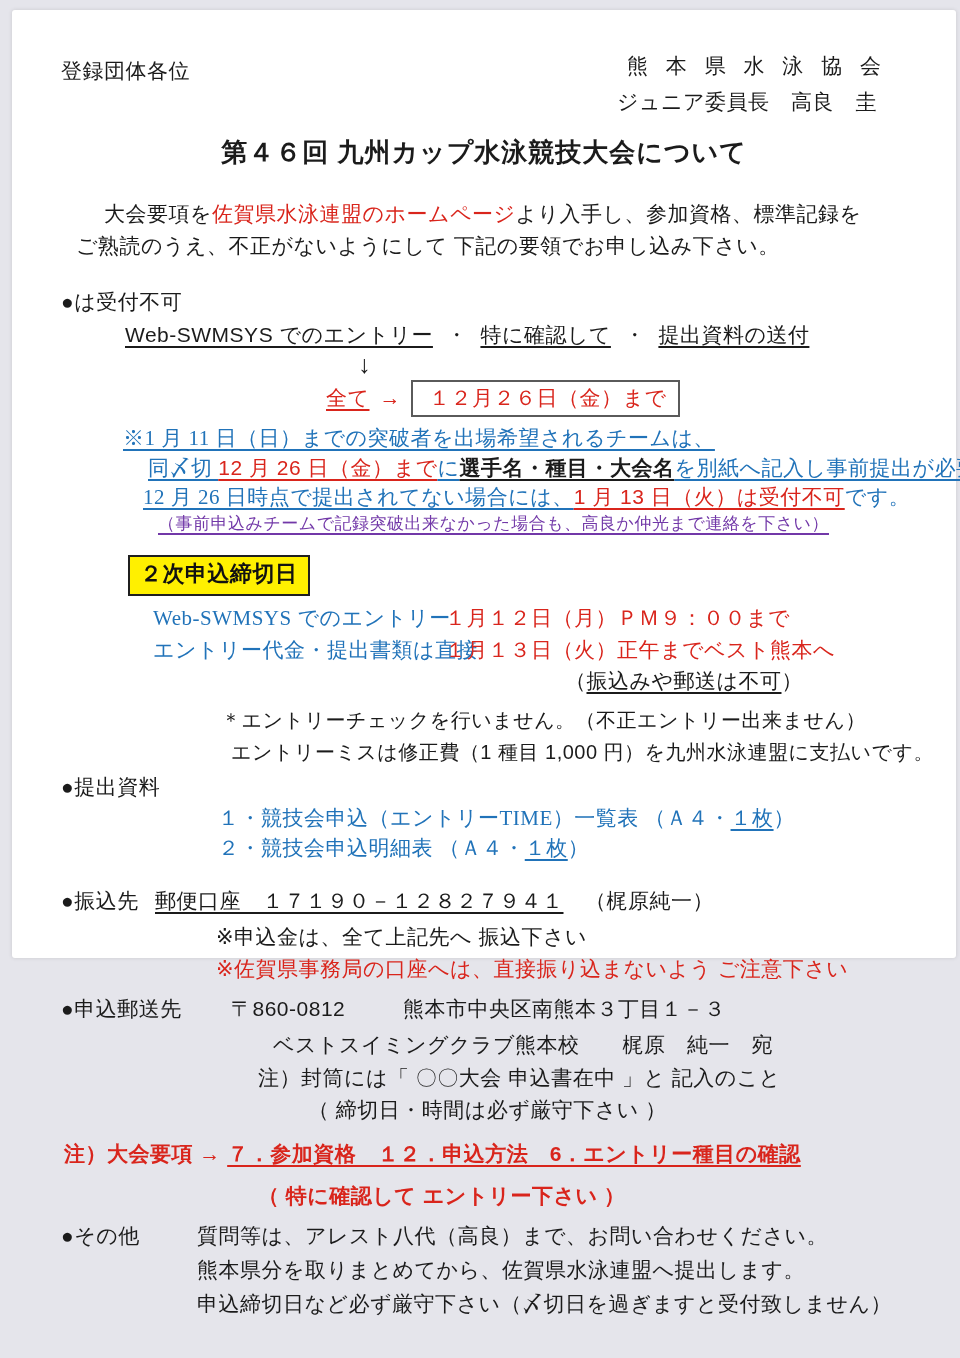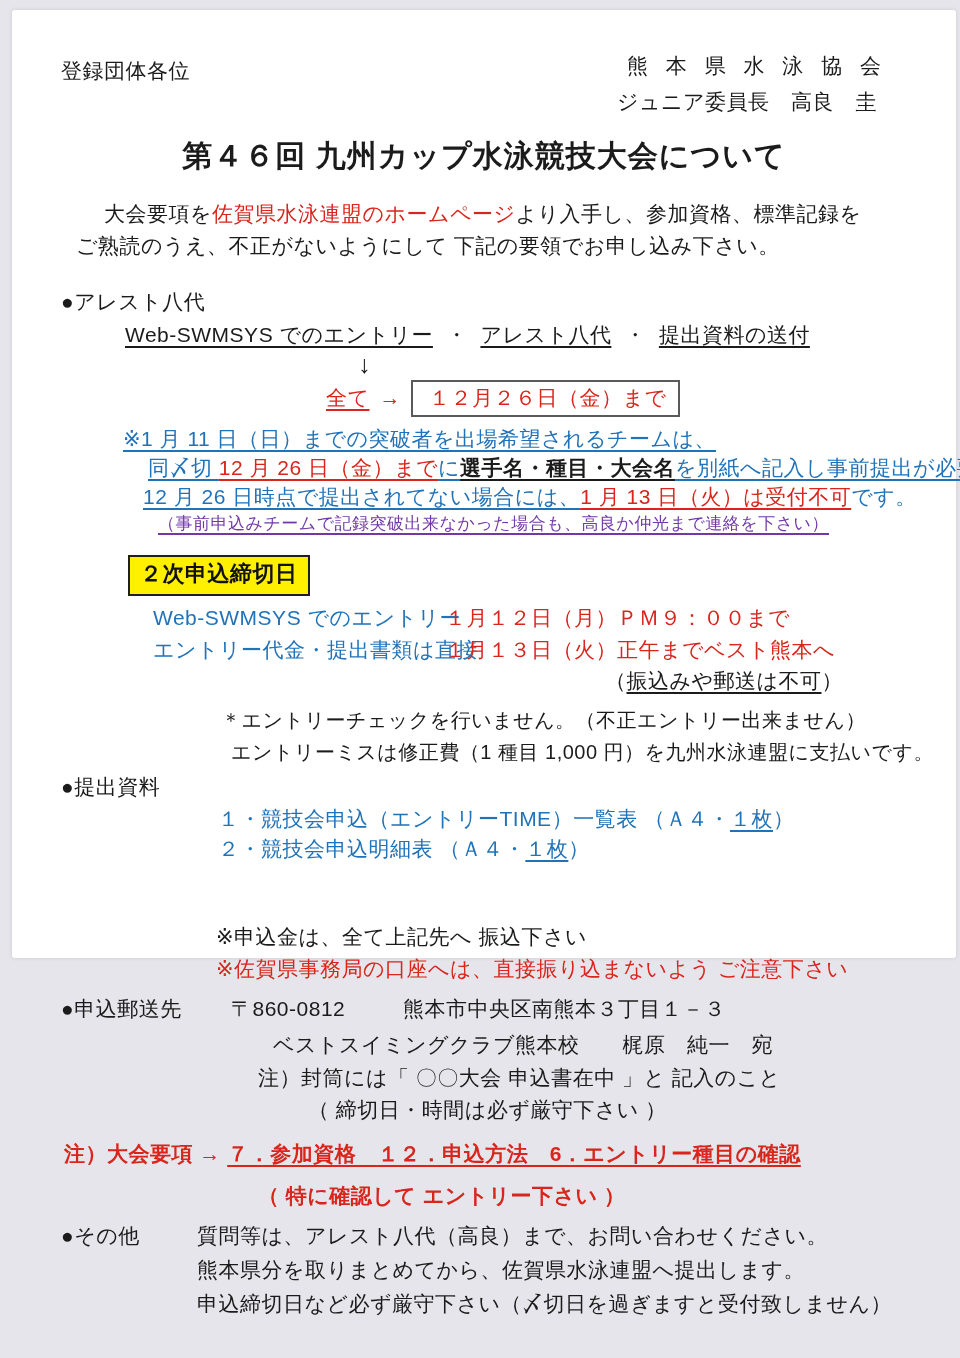--- a/index.html
+++ b/index.html
@@ -18,33 +18,33 @@
     box-shadow: 0 0 4px rgba(0,0,0,0.12);
   }
   .ln {
     position: absolute;
     white-space: nowrap;
     font-size: 21px;
     color: #1b1b1b;
     letter-spacing: 0.5px;
     line-height: 1.3;
   }
-  .blue   { color: #2173b9; }
+  .blue   { color: #2173b9; font-family: Liberation Serif, serif; }
   .red    { color: #d9251c; }
   .purple { color: #7238a8; }
   .bold   { font-weight: bold; }
   .u {
     text-decoration: underline;
     text-decoration-thickness: 2px;
     text-underline-offset: 4px;
   }
   .title {
     left: 0; right: 0;
     text-align: center;
-    font-size: 30px;
+    font-size: 26px;
     font-weight: bold;
     letter-spacing: 1px;
   }
   .org    { letter-spacing: 6px; }
   .small  { font-size: 17px; }
   .mid    { font-size: 20px; margin-left: 43px; }
   .datebox {
     display: inline-block;
     border: 2px solid #5a5a5a;
     padding: 2px 12px 4px 16px;
@@ -74,42 +74,43 @@
 
   <div class="ln" style="left:49px; top:47px;">登録団体各位</div>
   <div class="ln org" style="left:615px; top:42px;">熊 本 県 水 泳 協 会</div>
   <div class="ln" style="left:605px; top:78px;">ジュニア委員長　高良　圭</div>
 
   <div class="ln title" style="top:126px;">第４６回 九州カップ水泳競技大会について</div>
 
   <div class="ln" style="left:92px; top:190px;"><span>大会要項を</span><span class="red">佐賀県水泳連盟のホームページ</span><span>より入手し、参加資格、標準記録を</span></div>
   <div class="ln" style="left:64px; top:222px;">ご熟読のうえ、不正がないようにして 下記の要領でお申し込み下さい。</div>
 
-  <div class="ln" style="left:49px; top:278px;">●アレスト八代</div>
-  <div class="ln" style="left:113px; top:311px;"><span class="u">Web-SWMSYS でのエントリー</span><span class="dot">・</span><span class="u">アレスト八代</span><span class="dot">・</span><span class="u">提出資料の送付</span></div>
+  <div class="ln" style="left:49px; top:278px;">●は受付不可</div>
+  <div class="ln" style="left:113px; top:311px;"><span class="u">Web-SWMSYS でのエントリー</span><span class="dot">・</span><span class="u">特に確認して</span><span class="dot">・</span><span class="u">提出資料の送付</span></div>
   <div class="ln arrow-down" style="left:346px; top:338px;">↓</div>
   <div class="ln" style="left:314px; top:370px;"><span class="red u">全て</span><span class="red" style="margin-left:10px;">→</span><span class="datebox red">１２月２６日（金）まで</span></div>
 
   <div class="ln blue u" style="left:111px; top:415px;">※1 月 11 日（日）までの突破者を出場希望されるチームは、</div>
   <div class="ln" style="left:136px; top:444px;"><span class="blue u">同〆切 </span><span class="red u">12 月 26 日（金）まで</span><span class="blue u">に</span><span class="bold u">選手名・種目・大会名</span><span class="blue u">を別紙へ記入し事前提出が必要。</span></div>
   <div class="ln" style="left:131px; top:473px;"><span class="blue u">12 月 26 日時点で提出されてない場合には、</span><span class="red u">1 月 13 日（火）は受付不可</span><span class="blue">です。</span></div>
   <div class="ln purple small u" style="left:146px; top:503px;">（事前申込みチームで記録突破出来なかった場合も、高良か仲光まで連絡を下さい）</div>
 
   <div class="ln" style="left:116px; top:545px;"><span class="badge">２次申込締切日</span></div>
   <div class="ln" style="left:141px; top:594px;"><span class="blue lbl288">Web-SWMSYS でのエントリー</span><span class="red">１月１２日（月）ＰＭ９：００まで</span></div>
   <div class="ln" style="left:141px; top:626px;"><span class="blue lbl288">エントリー代金・提出書類は直接</span><span class="red">１月１３日（火）正午までベスト熊本へ</span></div>
-  <div class="ln" style="left:553px; top:657px;margin-left:40px;"><span>（</span><span class="u">振込みや郵送は不可</span><span>）</span></div>
+  <div class="ln" style="left:553px; top:657px;"><span>（</span><span class="u">振込みや郵送は不可</span><span>）</span></div>
 
   <div class="ln mid" style="left:166px; top:697px;">＊エントリーチェックを行いません。（不正エントリー出来ません）</div>
   <div class="ln mid" style="left:176px; top:729px;">エントリーミスは修正費（1 種目 1,000 円）を九州水泳連盟に支払いです。</div>
 
   <div class="ln" style="left:49px; top:763px;">●提出資料</div>
   <div class="ln blue" style="left:206px; top:795px;"><span>１・競技会申込（エントリーTIME）一覧表 （Ａ４・</span><span class="u">１枚</span><span>）</span></div>
   <div class="ln blue" style="left:206px; top:825px;"><span>２・競技会申込明細表 （Ａ４・</span><span class="u">１枚</span><span>）</span></div>
 
+  <div class="ln" style="left:49px; top:877px;"><span class="w-bank-h">●振込先</span><span class="u">郵便口座　１７１９０－１２８２７９４１</span><span>　（梶原純一）</span></div>
   <div class="ln" style="left:204px; top:913px;text-align:right;">※申込金は、全て上記先へ 振込下さい</div>
   <div class="ln red" style="left:204px; top:945px;">※佐賀県事務局の口座へは、直接振り込まないよう ご注意下さい</div>
 
   <div class="ln" style="left:49px; top:985px;"><span class="w-mail-h">●申込郵送先</span><span class="w-postal">〒860-0812</span><span>熊本市中央区南熊本３丁目１－３</span></div>
   <div class="ln" style="left:261px; top:1021px;">ベストスイミングクラブ熊本校　　梶原　純一　宛</div>
   <div class="ln" style="left:246px; top:1054px;">注）封筒には「 〇〇大会 申込書在中 」と 記入のこと</div>
   <div class="ln" style="left:296px; top:1086px;">（ 締切日・時間は必ず厳守下さい ）</div>
 
   <div class="ln red bold" style="left:52px; top:1130px;"><span>注）大会要項 → </span><span class="u">７．参加資格　１２．申込方法　6．エントリー種目の確認</span></div>
   <div class="ln red bold" style="left:246px; top:1162px;margin-top:10px;">（ 特に確認して エントリー下さい ）</div>

